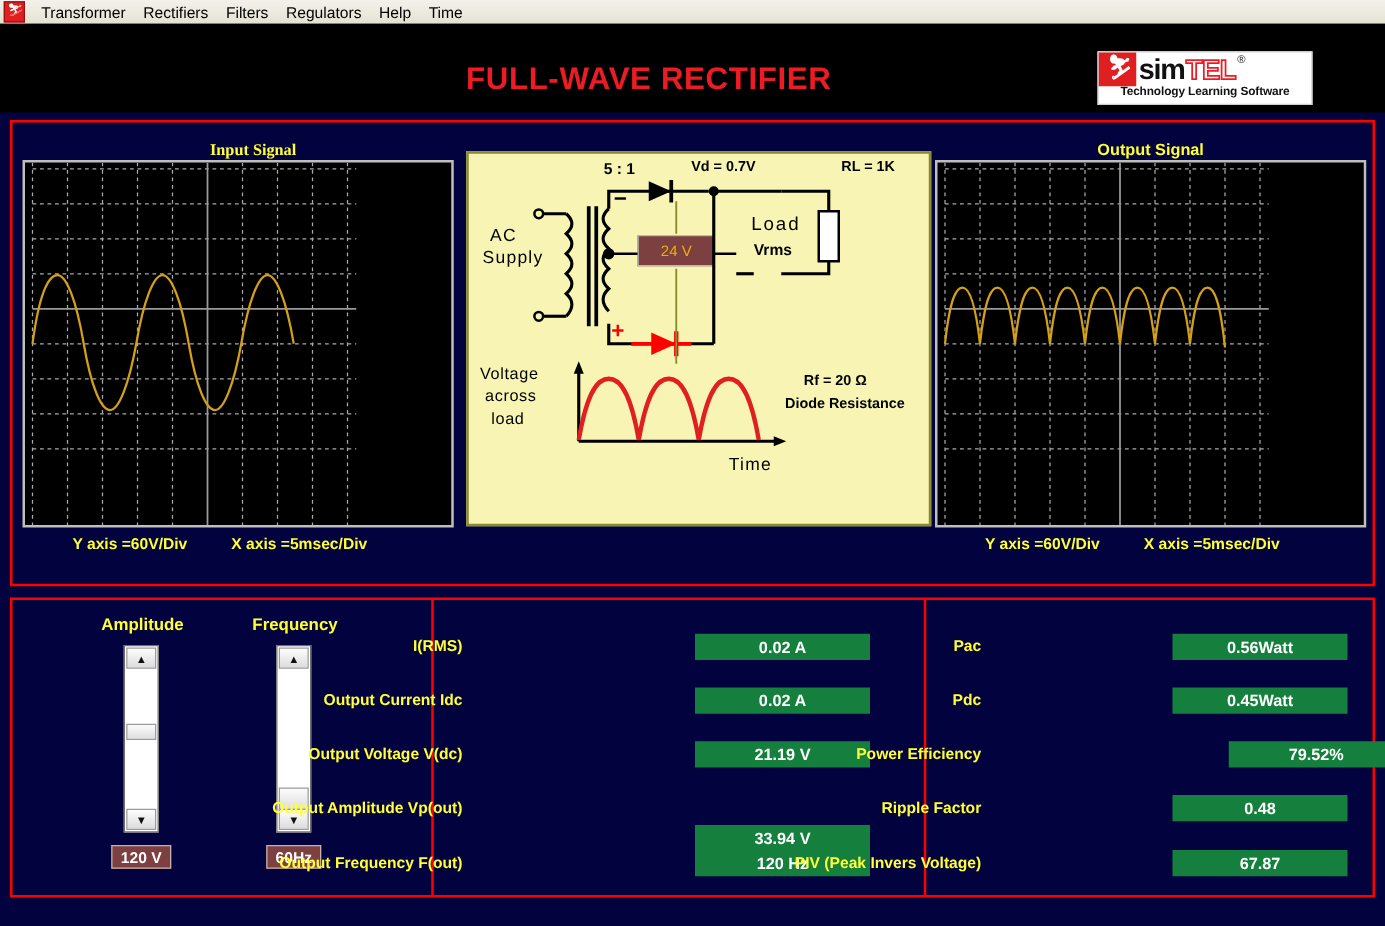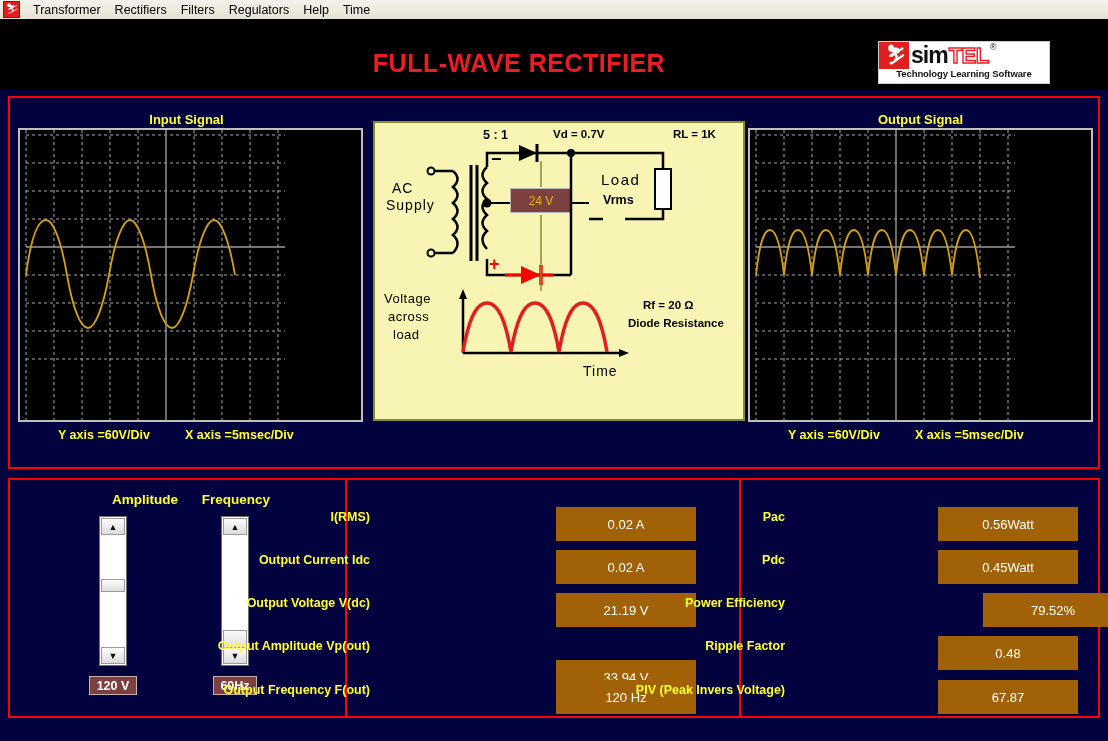--- a/index.html
+++ b/index.html
@@ -127,22 +127,22 @@
   .ctrl-value{
     position:absolute;background:#7d4040;border:1px solid #c9b0b0;
     box-sizing:border-box;color:#ffffff;font-size:12.5px;font-weight:bold;
     display:flex;align-items:center;justify-content:center;
   }
   .m-label{
     position:absolute;color:#ffff33;font-size:12.5px;font-weight:bold;
     white-space:nowrap;text-align:right;
   }
   .m-value{
-    position:absolute;height:34px;background:#a16207;
-    color:#ffffff;font-size:13px;font-weight:normal;
+    position:absolute;height:21px;background:#15803d;
+    color:#ffffff;font-size:13px;font-weight:bold;
     display:flex;align-items:center;justify-content:center;
   }
 </style>
 </head>
 <body>
 
 <div id="menubar">
   <div id="app-icon">
     <div class="fig">⛷</div>
   </div>
@@ -165,21 +165,21 @@
       <div id="logo-sim">sim</div>
       <div id="logo-tel">TEL</div>
       <div id="logo-reg">®</div>
     </div>
     <div id="logo-tag">Technology Learning  Software</div>
   </div>
 </div>
 
 <div id="top-panel">
 
-  <div class="scope-title" style="left:4px;top:14px;width:345px;">Input Signal</div>
+  <div class="scope-title" style="left:20px;top:14px;width:345px;font-family:Liberation Serif, serif;">Input Signal</div>
   <div class="scope" style="left:8px;top:30px;width:345px;height:294px;">
     <svg width="341" height="290" viewBox="0 0 341 290">
       <g stroke="#c8c8c8" stroke-width="1" stroke-dasharray="3,3" opacity="0.85">
         <line x1="6" y1="0" x2="6" y2="290"></line>
         <line x1="34" y1="0" x2="34" y2="290"></line>
         <line x1="62" y1="0" x2="62" y2="290"></line>
         <line x1="90" y1="0" x2="90" y2="290"></line>
         <line x1="118" y1="0" x2="118" y2="290"></line>
         <line x1="174" y1="0" x2="174" y2="290"></line>
         <line x1="202" y1="0" x2="202" y2="290"></line>
@@ -324,21 +324,21 @@
   <div class="btn" style="left:452px;width:91px;">Stop</div>
   <div class="btn" style="left:549px;width:91px;">Formulas</div>
   <div class="btn" style="left:646px;width:91px;">Theory</div>
 </div>
 
 <div id="bottom-panel">
 
   <div class="vdiv" style="left:335px;"></div>
   <div class="vdiv" style="left:729px;"></div>
 
-  <div class="ctrl-title" style="left:40px;top:12px;width:128px;text-align:right;">Amplitude</div>
+  <div class="ctrl-title" style="left:40px;top:12px;width:128px;">Amplitude</div>
   <div class="slider" style="left:89px;top:36px;height:150px;">
     <div class="s-arrow" style="top:1px;">▲</div>
     <div class="s-thumb" style="top:62px;height:13px;"></div>
     <div class="s-arrow" style="bottom:1px;">▼</div>
   </div>
   <div class="ctrl-value" style="left:79px;top:196px;width:48px;height:19px;">120 V</div>
 
   <div class="ctrl-title" style="left:162px;top:12px;width:128px;">Frequency</div>
   <div class="slider" style="left:211px;top:36px;height:150px;">
     <div class="s-arrow" style="top:1px;">▲</div>

